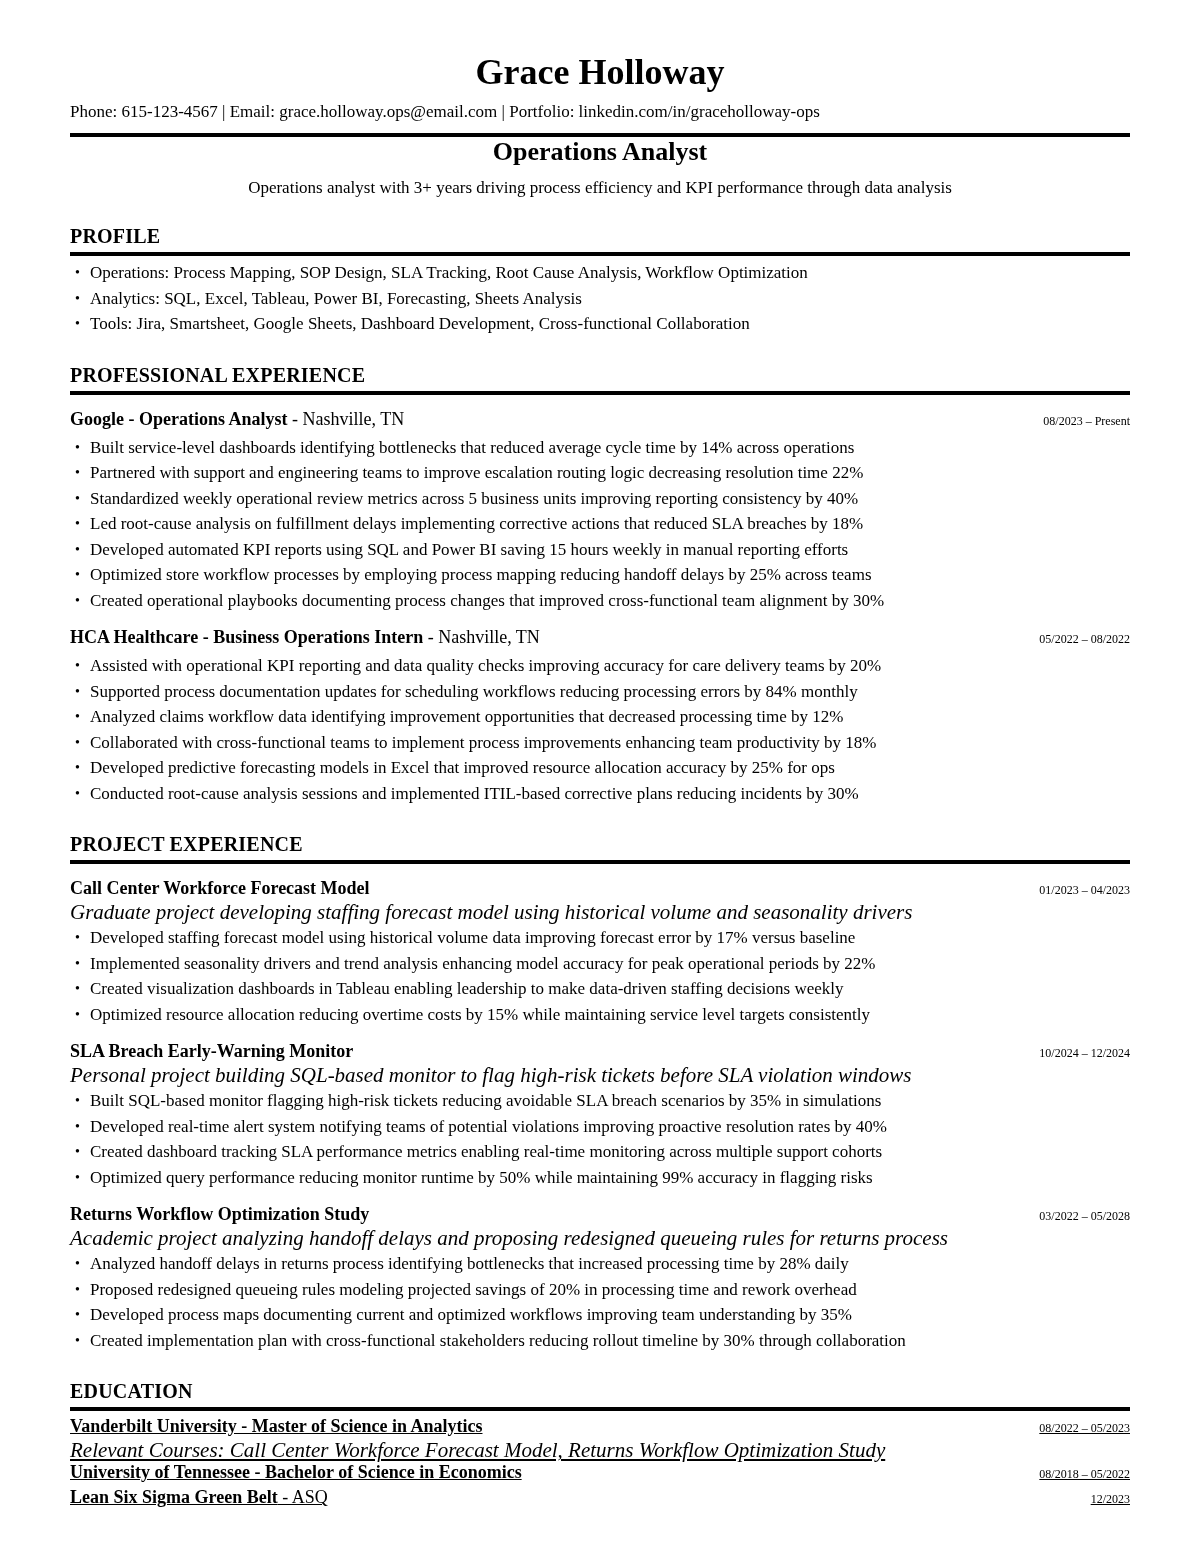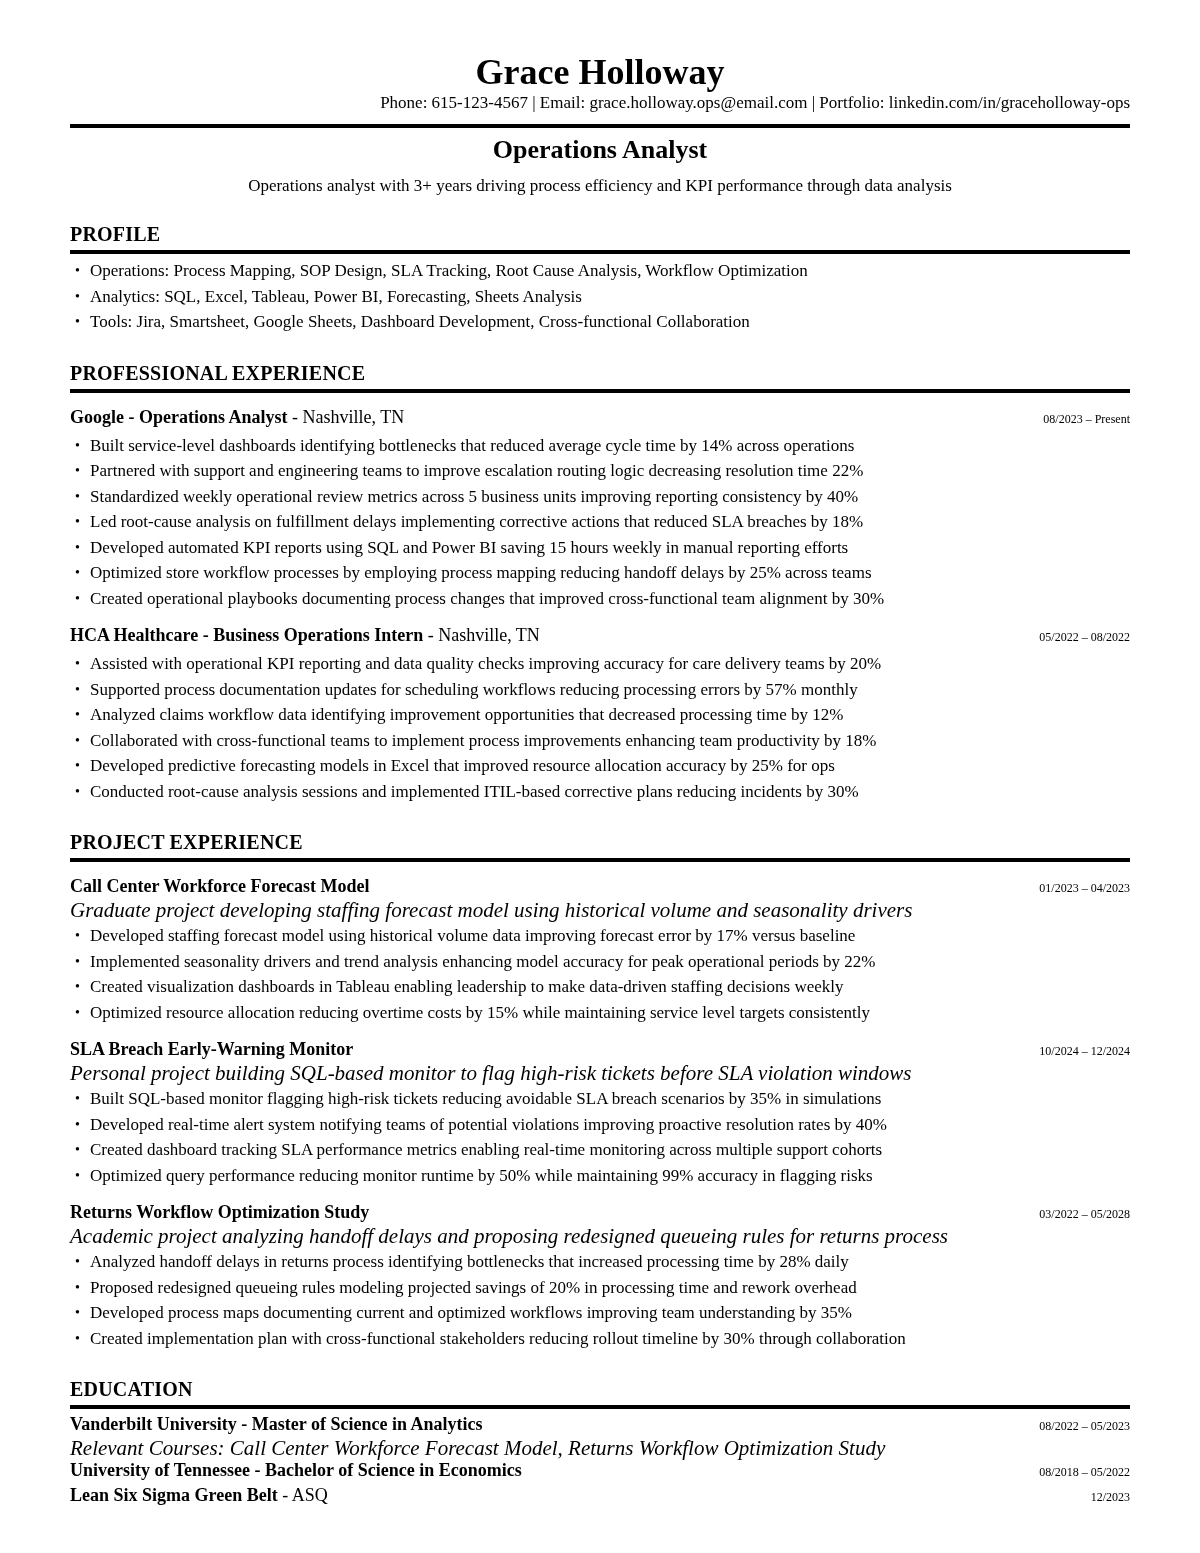--- a/index.html
+++ b/index.html
@@ -17,32 +17,32 @@
   }
   
   .name {
     font-size: 36px;
     font-weight: bold;
     text-align: center;
     line-height: 1.15;
   }
   .contact {
     font-size: 17px;
-    text-align: right;
+    text-align: left;
+    margin-top: 9px;
   }
   .thick-rule {
     border: none;
     border-top: 4px solid #000000;
     margin-top: 11px;
   }
   .doc-title {
     font-size: 26px;
     font-weight: bold;
     text-align: center;
-    margin-top: 7px;
   }
   .summary {
     font-size: 17px;
     text-align: center;
     margin-top: 11px;
   }
   
   .section { margin-top: 27px; }
   .section-heading {
     font-size: 20px;
@@ -81,21 +81,21 @@
     font-size: 18px;
     line-height: 23px;
   }
   .entry-head .bold { font-weight: bold; }
   .entry-head .dates { font-size: 12px; white-space: nowrap; }
   .entry-sub {
     font-style: italic;
     font-size: 21px;
     line-height: 21px;
   }
-  .edu-entry { margin-top: 0; }
+  .edu-entry { margin-top: 0; text-decoration: underline; }
   .edu-entry:first-of-type { margin-top: 0; }
 </style>
 </head>
 <body>
 
 <div class="page">
 
   <div class="name">Grace Holloway</div>
   <div class="contact">Phone: 615-123-4567 | Email: grace.holloway.ops@email.com | Portfolio: linkedin.com/in/graceholloway-ops</div>
   <hr class="thick-rule">
@@ -167,21 +167,21 @@
         <div><span class="bold">HCA Healthcare - Business Operations Intern</span><span> - Nashville, TN</span></div>
         <div class="dates">05/2022 – 08/2022</div>
       </div>
       <ul class="bullets">
         <li>
             <span class="marker">•</span>
             <span class="btext">Assisted with operational KPI reporting and data quality checks improving accuracy for care delivery teams by 20%</span>
           </li>
         <li>
             <span class="marker">•</span>
-            <span class="btext">Supported process documentation updates for scheduling workflows reducing processing errors by 57% monthly</span>
+            <span class="btext">Supported process documentation updates for scheduling workflows reducing processing errors by 84% monthly</span>
           </li>
         <li>
             <span class="marker">•</span>
             <span class="btext">Analyzed claims workflow data identifying improvement opportunities that decreased processing time by 12%</span>
           </li>
         <li>
             <span class="marker">•</span>
             <span class="btext">Collaborated with cross-functional teams to implement process improvements enhancing team productivity by 18%</span>
           </li>
         <li>

